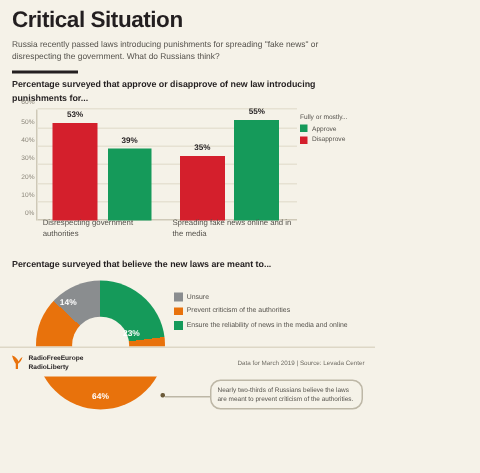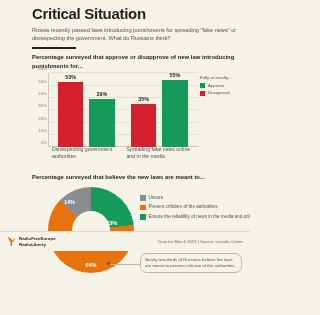--- a/index.html
+++ b/index.html
@@ -4,21 +4,21 @@
 <style>
   html,body{margin:0;padding:0;}
   body{
     width:250px;height:315px;
     background:#f5f2e8;
     font-family:"Liberation Sans", sans-serif;
     color:#3a3a38;
     overflow:hidden;
     position:relative;
   }
-  .page{position:relative;width:250px;height:251px;box-sizing:border-box;padding-left:24px;}
+  .page{position:relative;width:250px;height:251px;box-sizing:border-box;}
 
   
   .header{padding:6px 8px 0 8px;}
   .title{
     font-size:15px;font-weight:bold;color:#231f20;
     letter-spacing:-.3px;line-height:1.1;margin:0 0 3px 0;
   }
   .subtitle{
     font-size:5.6px;line-height:1.55;color:#55524c;margin:0;
   }

